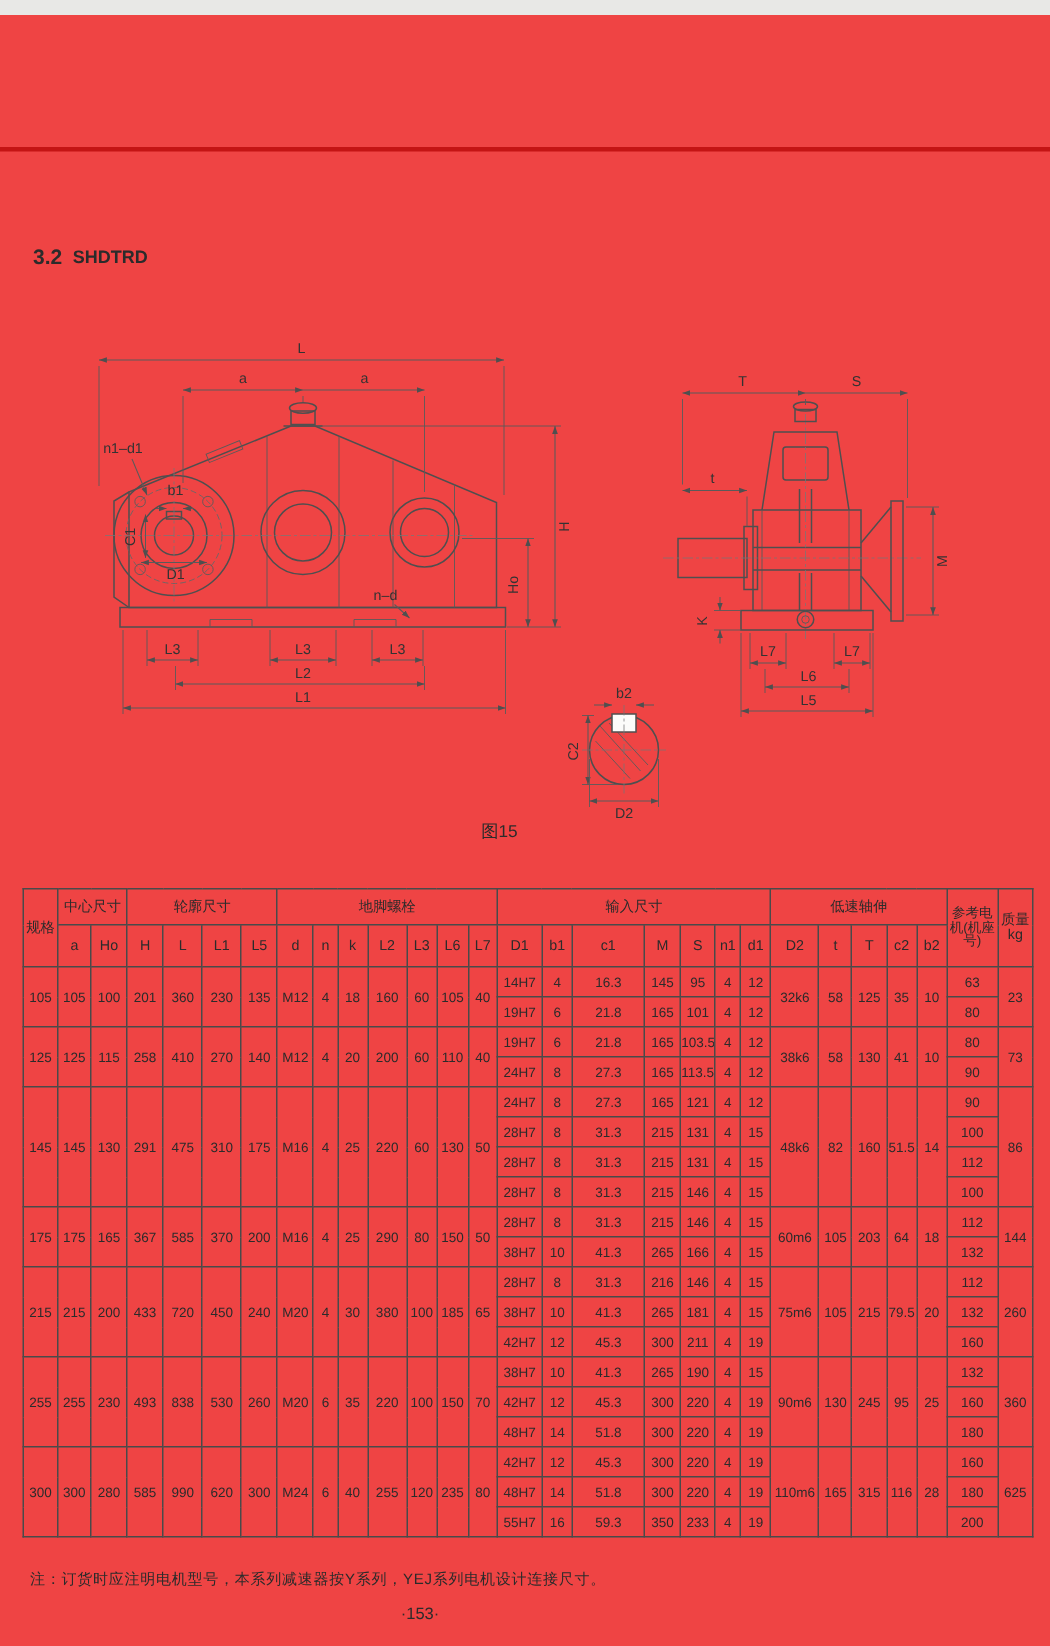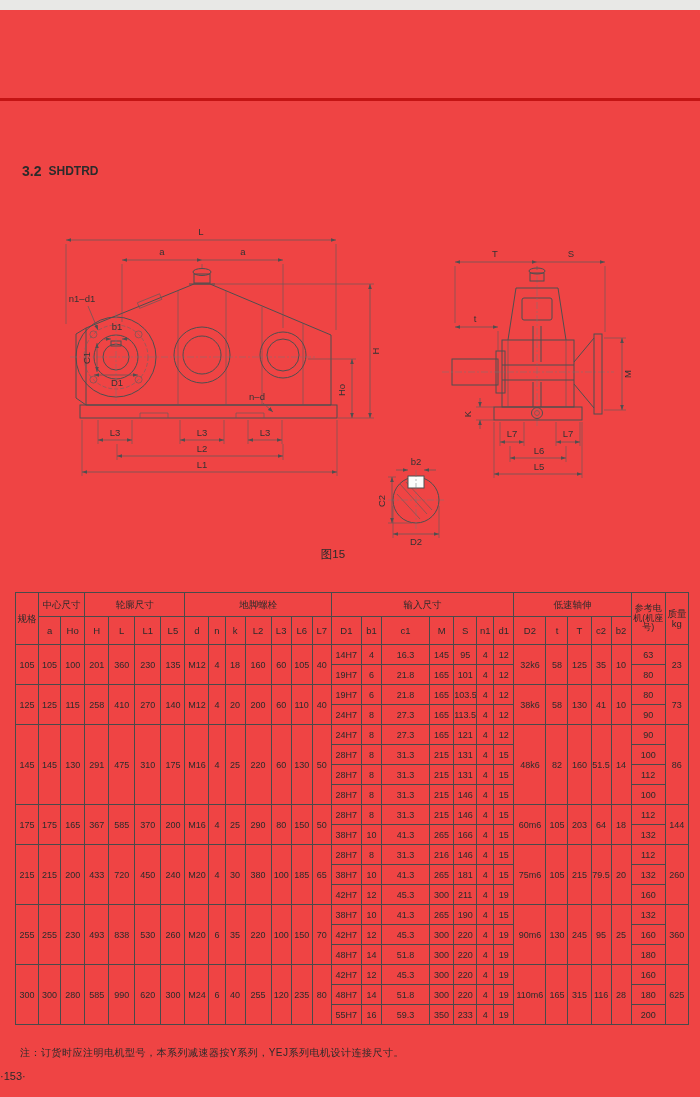--- a/index.html
+++ b/index.html
@@ -21,21 +21,21 @@
   .table-meta{position:absolute;left:15px;top:564px;width:674px;display:flex;justify-content:space-between;font-size:11px;}
   table.dims{position:absolute;left:15px;top:582px;border-collapse:collapse;table-layout:fixed;width:674px;
              font-size:9px;line-height:10px;}
   table.dims th,table.dims td{border:1px solid #4a4a4a;text-align:center;vertical-align:middle;padding:0;
              font-weight:normal;overflow:hidden;}
   table.dims thead tr:first-child{height:24px;}
   table.dims thead tr:last-child{height:28px;}
   table.dims thead th{font-size:9.5px;}
   table.dims tbody tr{height:20px;}
   .note{position:absolute;left:20px;top:1036px;font-size:10px;letter-spacing:.5px;}
-  .pageno{position:absolute;left:0;top:1060px;width:560px;text-align:left;font-size:11px;}
+  .pageno{position:absolute;left:0;top:1060px;width:560px;text-align:center;font-size:11px;}
 </style>
 </head>
 <body>
 
 <div class="page">
   <div class="red-rule"></div>
 
   <div class="heading">
     <span class="h-num">3.2</span>
     <span class="h-frac">

